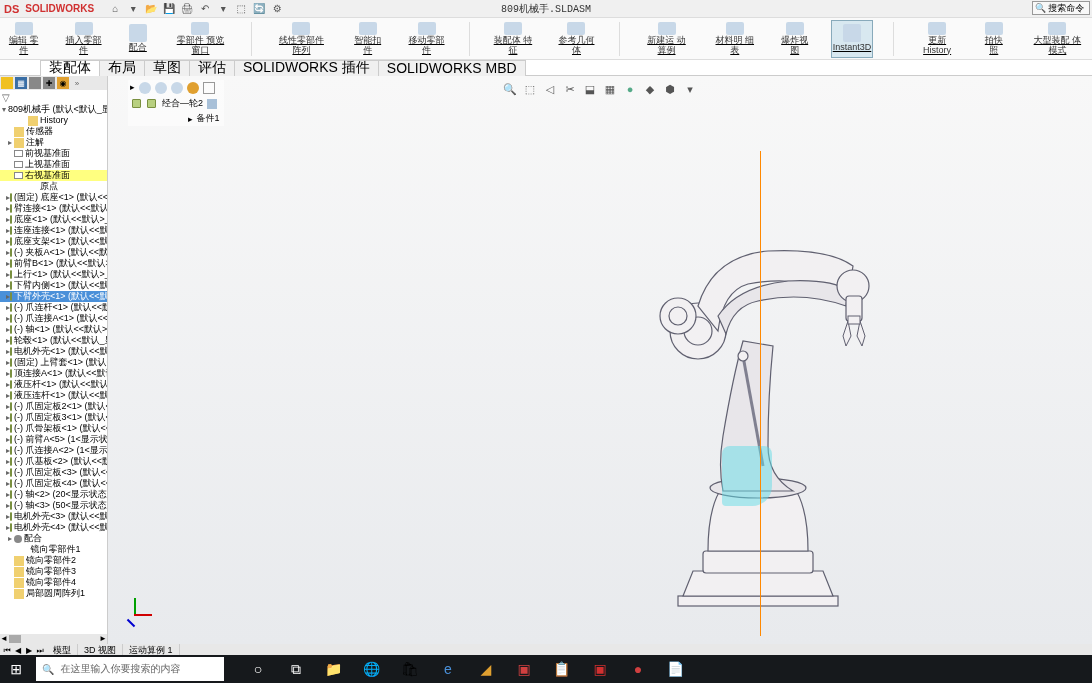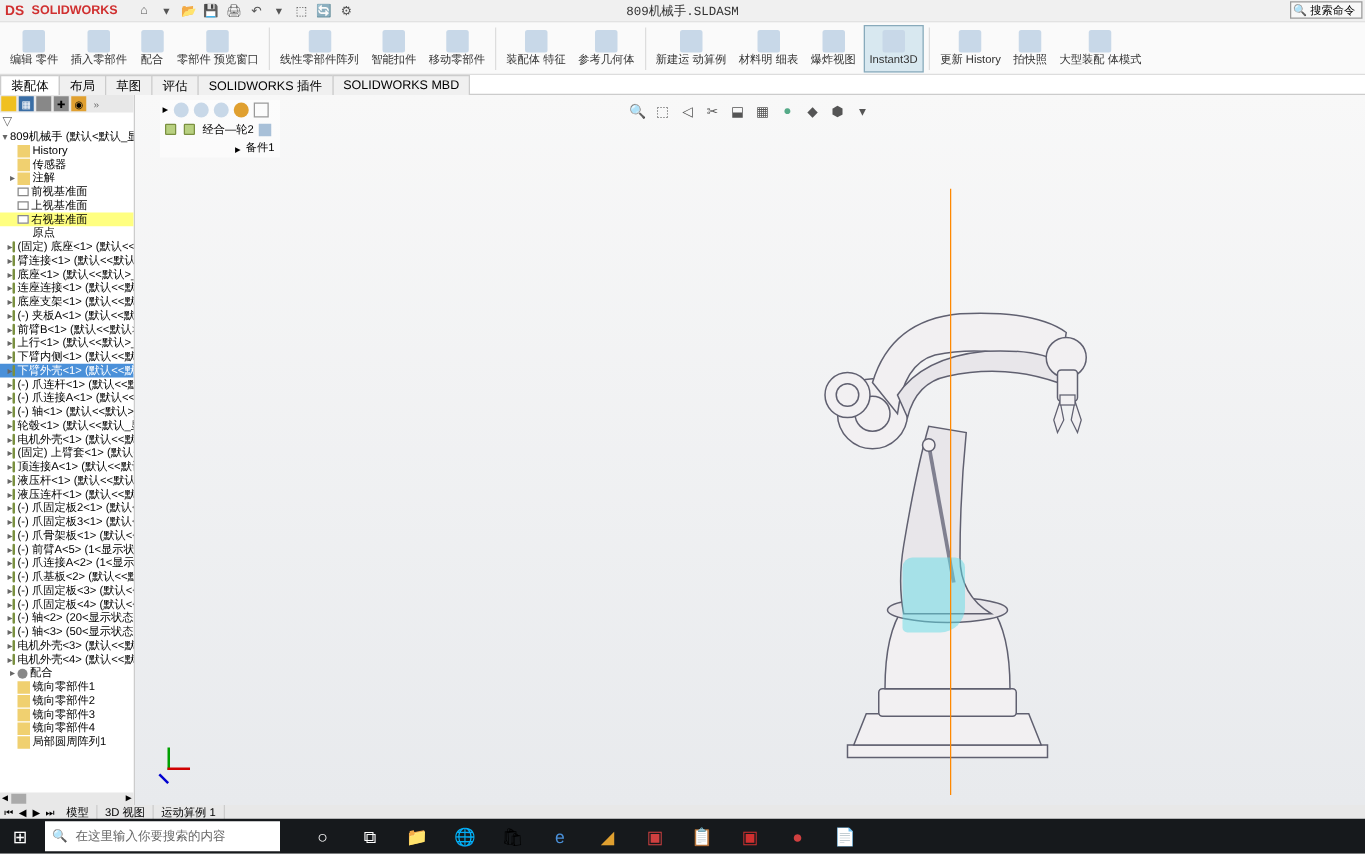--- a/index.html
+++ b/index.html
@@ -9,27 +9,27 @@
 .logo { color: #d03030; font-weight: bold; padding: 0 6px; font-size: 10px; }
 .logo-prefix { font-size: 11px; font-weight: bold; }
 .menu-items { display: flex; gap: 2px; }
 .menu-item { padding: 0 4px; cursor: pointer; font-size: 10px; color: #333; }
 .qat { display: flex; gap: 4px; margin-left: 8px; align-items: center; }
 .qat-icon { width: 14px; height: 14px; display: flex; align-items: center; justify-content: center; font-size: 10px; color: #555; }
 .doc-title { position: absolute; left: 50%; transform: translateX(-50%); font-size: 10px; color: #333; font-family: Liberation Mono, monospace; }
 .search-box { position: absolute; right: 2px; top: 1px; width: 58px; height: 14px; border: 1px solid #999; font-size: 9px; padding: 0 2px; display: flex; align-items: center; background: #f8f8f8; }
 .search-icon { font-size: 9px; margin-right: 2px; }
 
-.ribbon { height: 42px; background: #fafafa; display: flex; align-items: center; padding: 2px 4px; gap: 2px; border-bottom: 1px solid #ddd; }
+.ribbon { height: 42px; background: #fafafa; display: flex; align-items: center; padding: 2px 4px; gap: 18px; border-bottom: 1px solid #ddd; text-decoration: underline; }
 .ribbon-btn { display: flex; flex-direction: column; align-items: center; justify-content: center; padding: 2px 4px; font-size: 9px; color: #333; text-align: center; line-height: 1.1; min-width: 28px; height: 38px; }
 .ribbon-btn.instant3d { background: #d8e8f0; border: 1px solid #8ab; }
 .ribbon-icon { width: 18px; height: 18px; background: #c8d8e8; border-radius: 2px; margin-bottom: 1px; }
 .ribbon-sep { width: 1px; height: 34px; background: #ddd; margin: 0 2px; }
 
-.tabs-row { height: 16px; background: #fff; display: flex; align-items: flex-start; font-size: 10px; border-bottom: 1px solid #ccc; }
+.tabs-row { height: 16px; background: #fff; display: flex; align-items: center; font-size: 14px; border-bottom: 1px solid #ccc; padding-left: 40px; }
 .tab { padding: 0 8px; height: 16px; display: flex; align-items: center; border: 1px solid #ccc; border-bottom: none; margin-right: -1px; background: #f0f0f0; }
 .tab.active { background: #fff; }
 
 .main-area { display: flex; height: 568px; }
 
 .left-panel { width: 108px; background: #fff; border-right: 1px solid #ccc; display: flex; flex-direction: column; overflow: hidden; }
 .panel-toolbar { height: 14px; background: #e8e8e8; display: flex; gap: 2px; padding: 1px; align-items: center; }
 .panel-icon { width: 12px; height: 12px; background: #888; font-size: 8px; display: flex; align-items: center; justify-content: center; }
 .filter-bar { height: 14px; display: flex; align-items: center; padding: 0 2px; }
 .filter-icon { font-size: 10px; color: #666; }
@@ -209,21 +209,21 @@
     <div class="filter-bar">
       <span class="filter-icon">▽</span>
     </div>
     <div class="tree">
       <div class="tree-item">
         <span class="tree-expand">▾</span>
         <span class="tree-icon asm"></span>
         <span>809机械手 (默认&lt;默认_显示状</span>
       </div>
       <div id="tree-items">
-          <div class="tree-item" style="padding-left: 6px;">
+          <div class="tree-item" style="padding-left: 20px;">
             <span class="tree-expand"></span>
             <span class="tree-icon folder"></span>
             <span>History</span>
           </div>
           <div class="tree-item" style="padding-left: 6px;">
             <span class="tree-expand"></span>
             <span class="tree-icon folder"></span>
             <span>传感器</span>
           </div>
           <div class="tree-item" style="padding-left: 6px;">
@@ -239,21 +239,21 @@
           <div class="tree-item" style="padding-left: 6px;">
             <span class="tree-expand"></span>
             <span class="tree-icon plane"></span>
             <span>上视基准面</span>
           </div>
           <div class="tree-item highlight" style="padding-left: 6px;">
             <span class="tree-expand"></span>
             <span class="tree-icon plane"></span>
             <span>右视基准面</span>
           </div>
-          <div class="tree-item" style="padding-left: 6px;">
+          <div class="tree-item" style="padding-left: 20px;">
             <span class="tree-expand"></span>
             <span class="tree-icon point"></span>
             <span>原点</span>
           </div>
           <div class="tree-item" style="padding-left: 6px;">
             <span class="tree-expand">▸</span>
             <span class="tree-icon part"></span>
             <span>(固定) 底座&lt;1&gt; (默认&lt;&lt;默</span>
           </div>
           <div class="tree-item" style="padding-left: 6px;">
@@ -404,21 +404,21 @@
           <div class="tree-item" style="padding-left: 6px;">
             <span class="tree-expand">▸</span>
             <span class="tree-icon part"></span>
             <span>电机外壳&lt;4&gt; (默认&lt;&lt;默认</span>
           </div>
           <div class="tree-item" style="padding-left: 6px;">
             <span class="tree-expand">▸</span>
             <span class="tree-icon mate"></span>
             <span>配合</span>
           </div>
-          <div class="tree-item" style="padding-left: 6px;">
+          <div class="tree-item" style="padding-left: 6px; flex-direction: column;">
             <span class="tree-expand"></span>
             <span class="tree-icon folder"></span>
             <span>镜向零部件1</span>
           </div>
           <div class="tree-item" style="padding-left: 6px;">
             <span class="tree-expand"></span>
             <span class="tree-icon folder"></span>
             <span>镜向零部件2</span>
           </div>
           <div class="tree-item" style="padding-left: 6px;">

